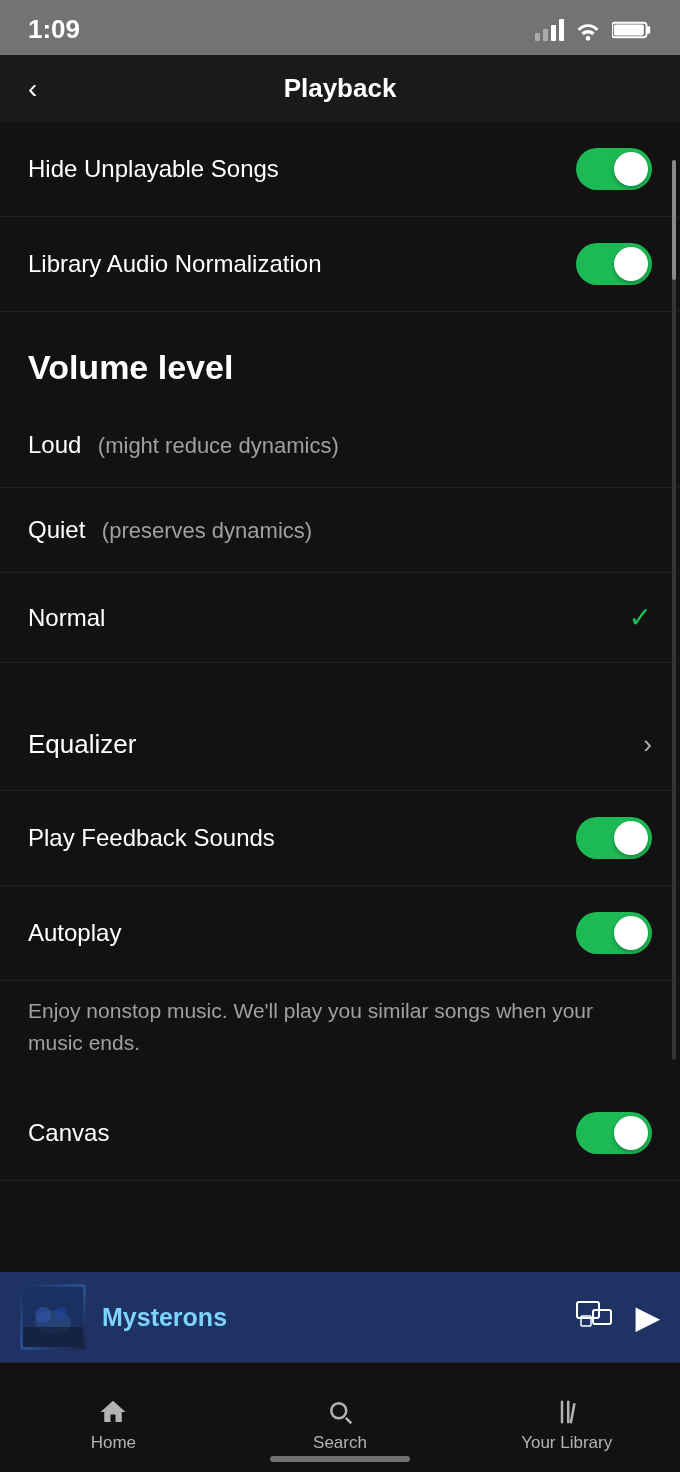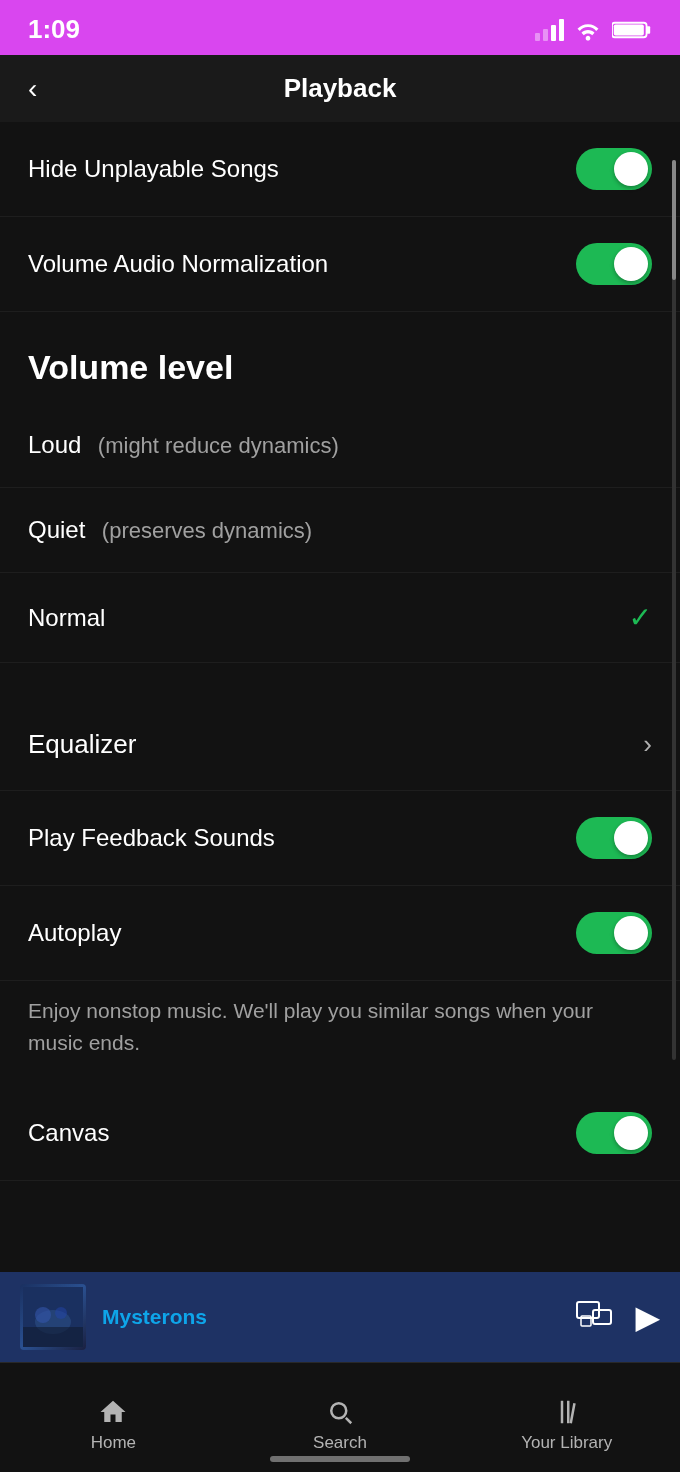--- a/index.html
+++ b/index.html
@@ -12,21 +12,21 @@
       font-family: -apple-system, BlinkMacSystemFont, 'Helvetica Neue', Arial, sans-serif;
       overflow-x: hidden;
     }
 
     
     .status-bar {
       display: flex;
       justify-content: space-between;
       align-items: center;
       padding: 14px 28px 10px 28px;
-      background: #d946ef;
+      background: #737373;
     }
     .status-time {
       font-size: 26px;
       font-weight: 600;
       color: #fff;
     }
     .status-icons {
       display: flex;
       align-items: center;
       gap: 10px;
@@ -198,23 +198,23 @@
       height: 100%;
       background: linear-gradient(135deg, #1a3060 0%, #2a5090 50%, #1a2040 100%);
       display: flex;
       align-items: center;
       justify-content: center;
     }
     .now-playing-info {
       flex: 1;
     }
     .now-playing-title {
-      font-size: 21px;
+      font-size: 25px;
       font-weight: 600;
-      color: #0ea5e9;
+      color: #7dd3fc;
     }
     .now-playing-artist {
       font-size: 19px;
       color: #ccc;
       margin-top: 3px;
     }
     .now-playing-controls {
       display: flex;
       align-items: center;
       gap: 22px;
@@ -321,21 +321,21 @@
 </div>
 
 <div class="settings-content scroll-area">
 
   <div class="toggle-row">
     <span class="toggle-label">Hide Unplayable Songs</span>
     <div class="toggle-switch"></div>
   </div>
 
   <div class="toggle-row">
-    <span class="toggle-label">Volume Audio Normalization</span>
+    <span class="toggle-label">Library Audio Normalization</span>
     <div class="toggle-switch"></div>
   </div>
 
   <div class="section-heading">
     <span class="section-heading-text">Volume level</span>
   </div>
 
   <div class="option-row">
     <div>
       <span class="option-label">Loud</span>

